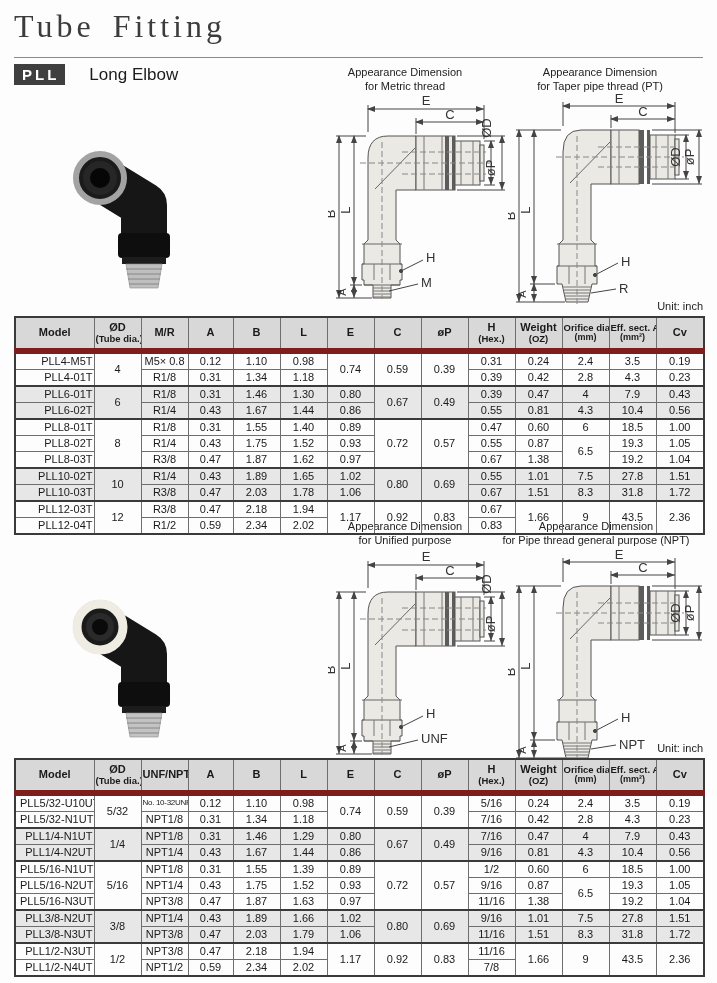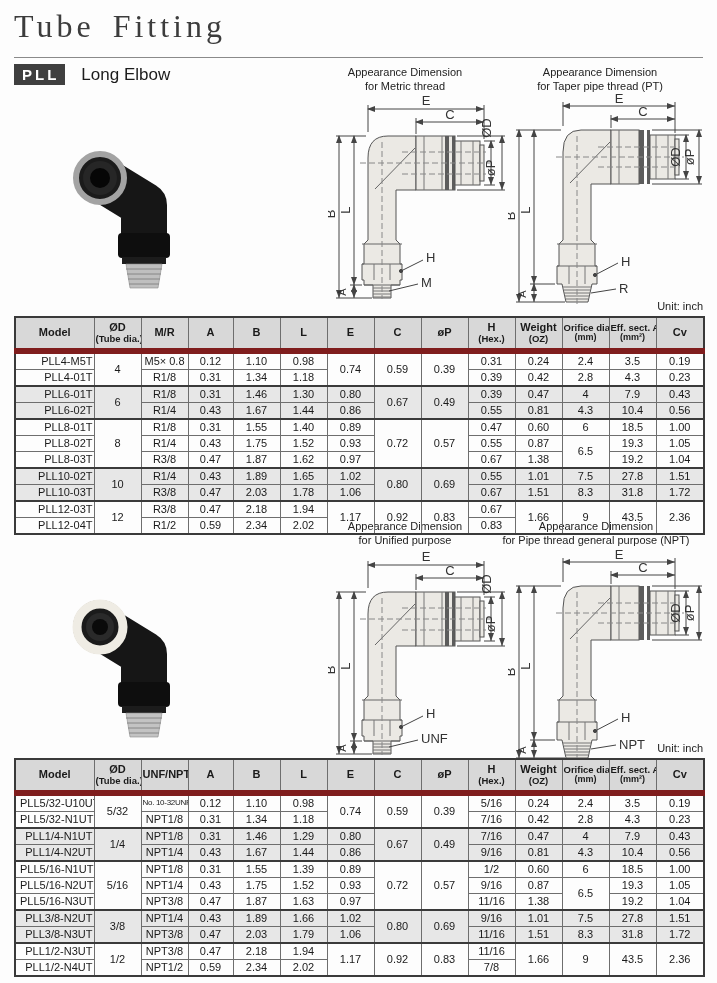--- a/index.html
+++ b/index.html
@@ -1,21 +1,21 @@
 <!DOCTYPE html>
 <html><head>
 <meta charset="utf-8">
 <style>
   html,body{margin:0;padding:0;background:#fff;}
   .page{position:relative;width:717px;height:983px;background:#fdfdfd;font-family:"Liberation Sans",sans-serif;color:#1a1a1a;overflow:hidden;}
   .page-title{position:absolute;left:14px;top:8px;margin:0;font-family:"Liberation Serif",serif;font-weight:400;font-size:32px;color:#3c3c3c;letter-spacing:4px;word-spacing:6px;}
   .rule{position:absolute;left:14px;top:57px;width:689px;border-top:1px solid #8a8a8a;}
   .series{position:absolute;left:14px;top:64px;display:flex;align-items:center;text-align:center;}
   .badge{background:#3f3f3f;color:#fff;font-weight:bold;font-size:15px;letter-spacing:3px;padding:2px 6px 2px 8px;}
-  .series-name{font-size:17px;color:#1c1c1c;margin-left:16px;font-weight:400;}
+  .series-name{font-size:17px;color:#1c1c1c;margin-left:24px;font-weight:400;}
   .diagram-title{position:absolute;text-align:center;font-size:11px;line-height:1.25;color:#222;}
   .unit{position:absolute;font-size:11px;color:#222;text-align:right;width:143px;}
   
   table.spec{position:absolute;left:14px;border-collapse:collapse;table-layout:fixed;width:689px;font-size:11px;border:2px solid #3a3a3a;}
   .spec th,.spec td{border:1px solid #6e6e6e;text-align:center;padding:0 1px;height:15px;line-height:1.05;overflow:hidden;white-space:nowrap;}
   .spec thead th{background:#d8d8d8;border-bottom:6px solid #7f1d1d;font-weight:bold;height:30px;}
   .spec td.model{text-align:right;padding-left:4px;}
   .spec tr.g-start td{border-top:2px solid #3a3a3a;}
   .spec tr.shade td{background:#e7e7e7;}
   .spec .sub{display:block;font-weight:bold;font-size:9.5px;}

